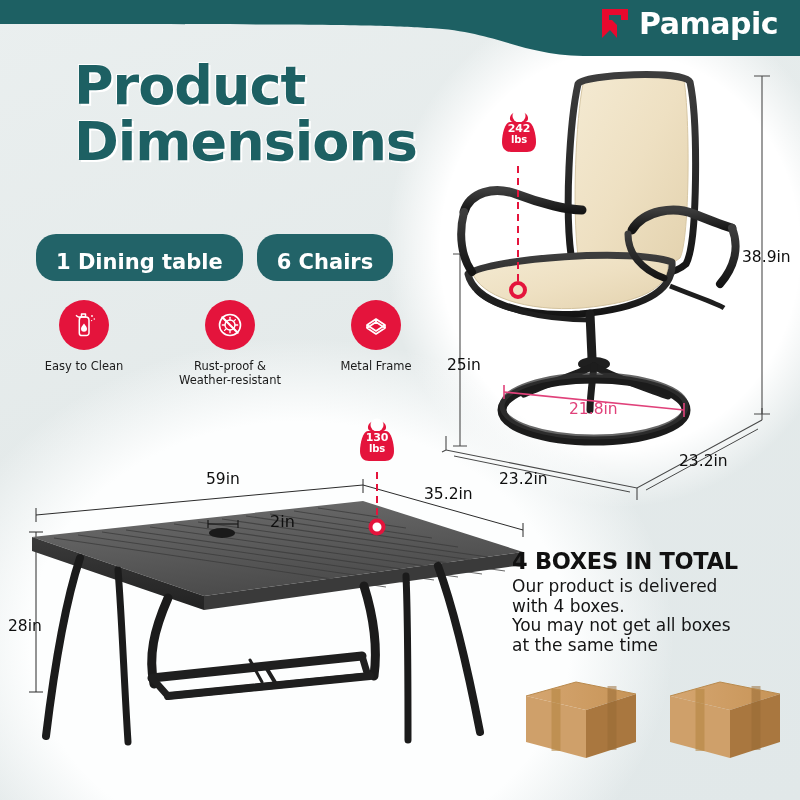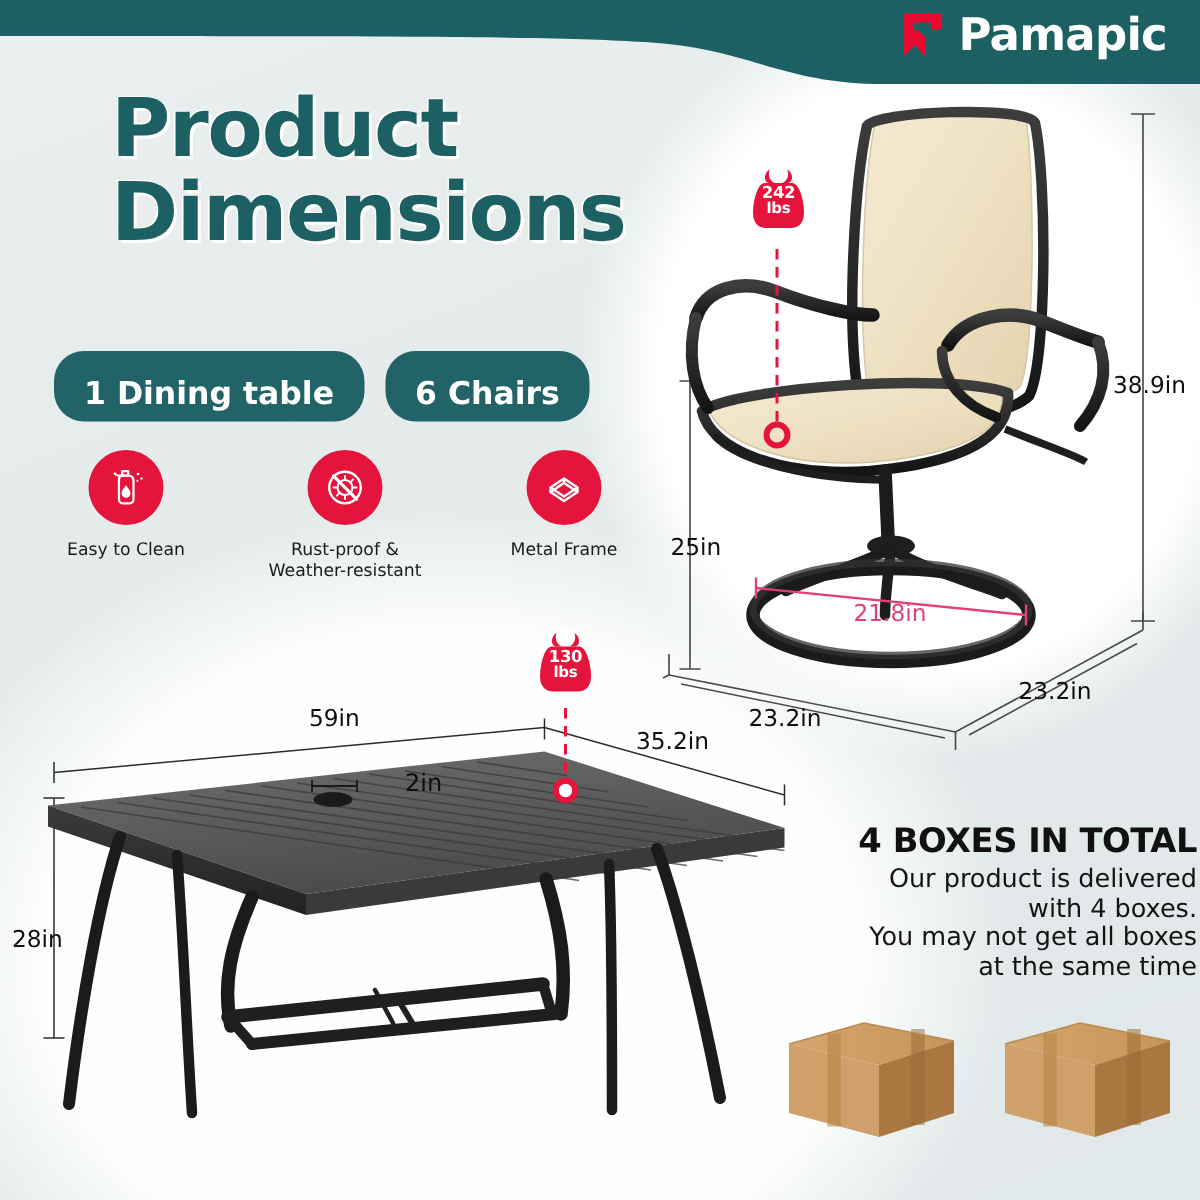--- a/index.html
+++ b/index.html
@@ -80,21 +80,21 @@
   .wtag { position: absolute; }
   .wtag .wt-text {
     position: absolute; left: 0; right: 0; top: 17px;
     text-align: center; color: #fff; font-weight: bold;
     font-size: 11px; line-height: 11px; letter-spacing: -0.2px;
     font-family: "DejaVu Sans", sans-serif;
   }
   .wtag .wt-text .u { font-size: 10px; display: block; }
 
   
-  .boxes-panel { position: absolute; left: 512px; top: 548px; width: 286px; text-align: right; }
+  .boxes-panel { position: absolute; left: 512px; top: 548px; width: 286px; text-align: left; }
   .boxes-title {
     font-size: 22.5px; font-weight: bold; color: #111; letter-spacing: -0.3px;
     font-family: "DejaVu Sans", sans-serif;
   }
   .boxes-sub {
     margin-top: 3px; font-size: 17px; color: #141414; line-height: 1.16;
     font-family: "DejaVu Sans", sans-serif; white-space: pre-line;
   }
   .boxes-art { position: absolute; left: 520px; top: 672px; width: 270px; height: 95px; }
 </style>

